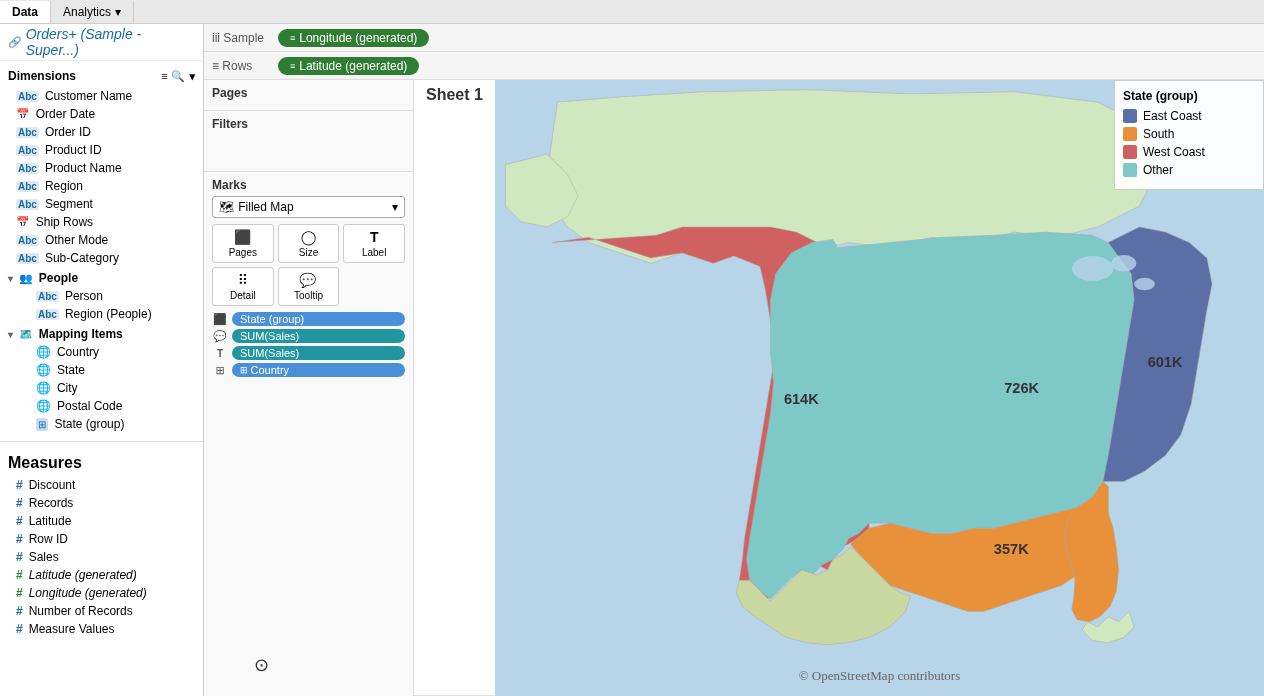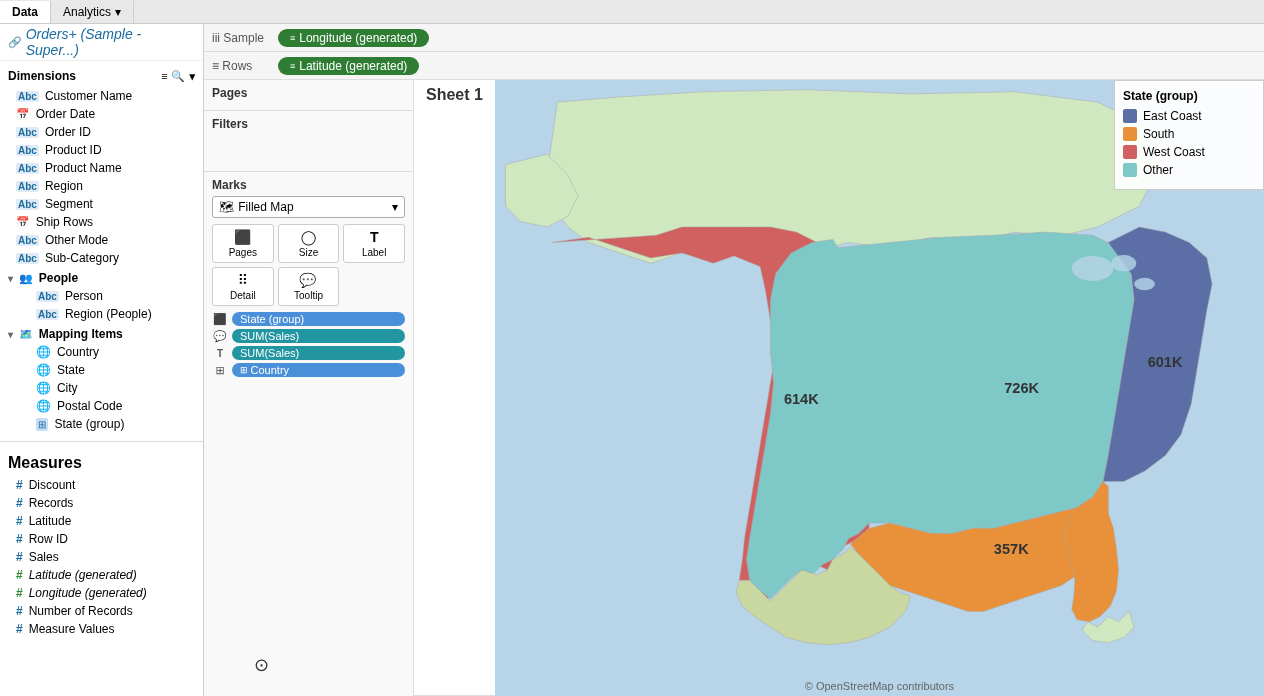--- a/index.html
+++ b/index.html
@@ -64,21 +64,21 @@
     .map-container { flex: 1; display: flex; flex-direction: row; overflow: hidden; }
     .map-header { padding: 6px 12px; background: #fff; border-bottom: 1px solid #ddd; font-size: 16px; font-weight: bold; color: #333; }
     .map-view { flex: 1; position: relative; background: #b8d4e8; overflow: hidden; }
 
     
     .legend { position: absolute; right: 0; top: 0; width: 150px; background: rgba(255,255,255,0.92); border: 1px solid #ccc; padding: 8px; font-size: 12px; }
     .legend-title { font-weight: bold; margin-bottom: 6px; font-size: 12px; }
     .legend-item { display: flex; gap: 6px; margin-bottom: 4px; }
     .legend-swatch { width: 14px; height: 14px; border-radius: 2px; flex-shrink: 0; }
 
-    .attribution { position: absolute; bottom: 4px; left: 50%; transform: translateX(-50%); font-size: 11px; color: #666; white-space: nowrap; }
+    .attribution { position: absolute; bottom: 12px; left: 50%; transform: translateX(-50%); font-size: 13px; color: #666; white-space: nowrap; font-family: Liberation Serif, serif; }
 
     
     .map-svg { width: 100%; height: 100%; }
 
     
     .content-area { display: flex; flex: 1; overflow: hidden; }
   </style>
 </head>
 <body>
 

